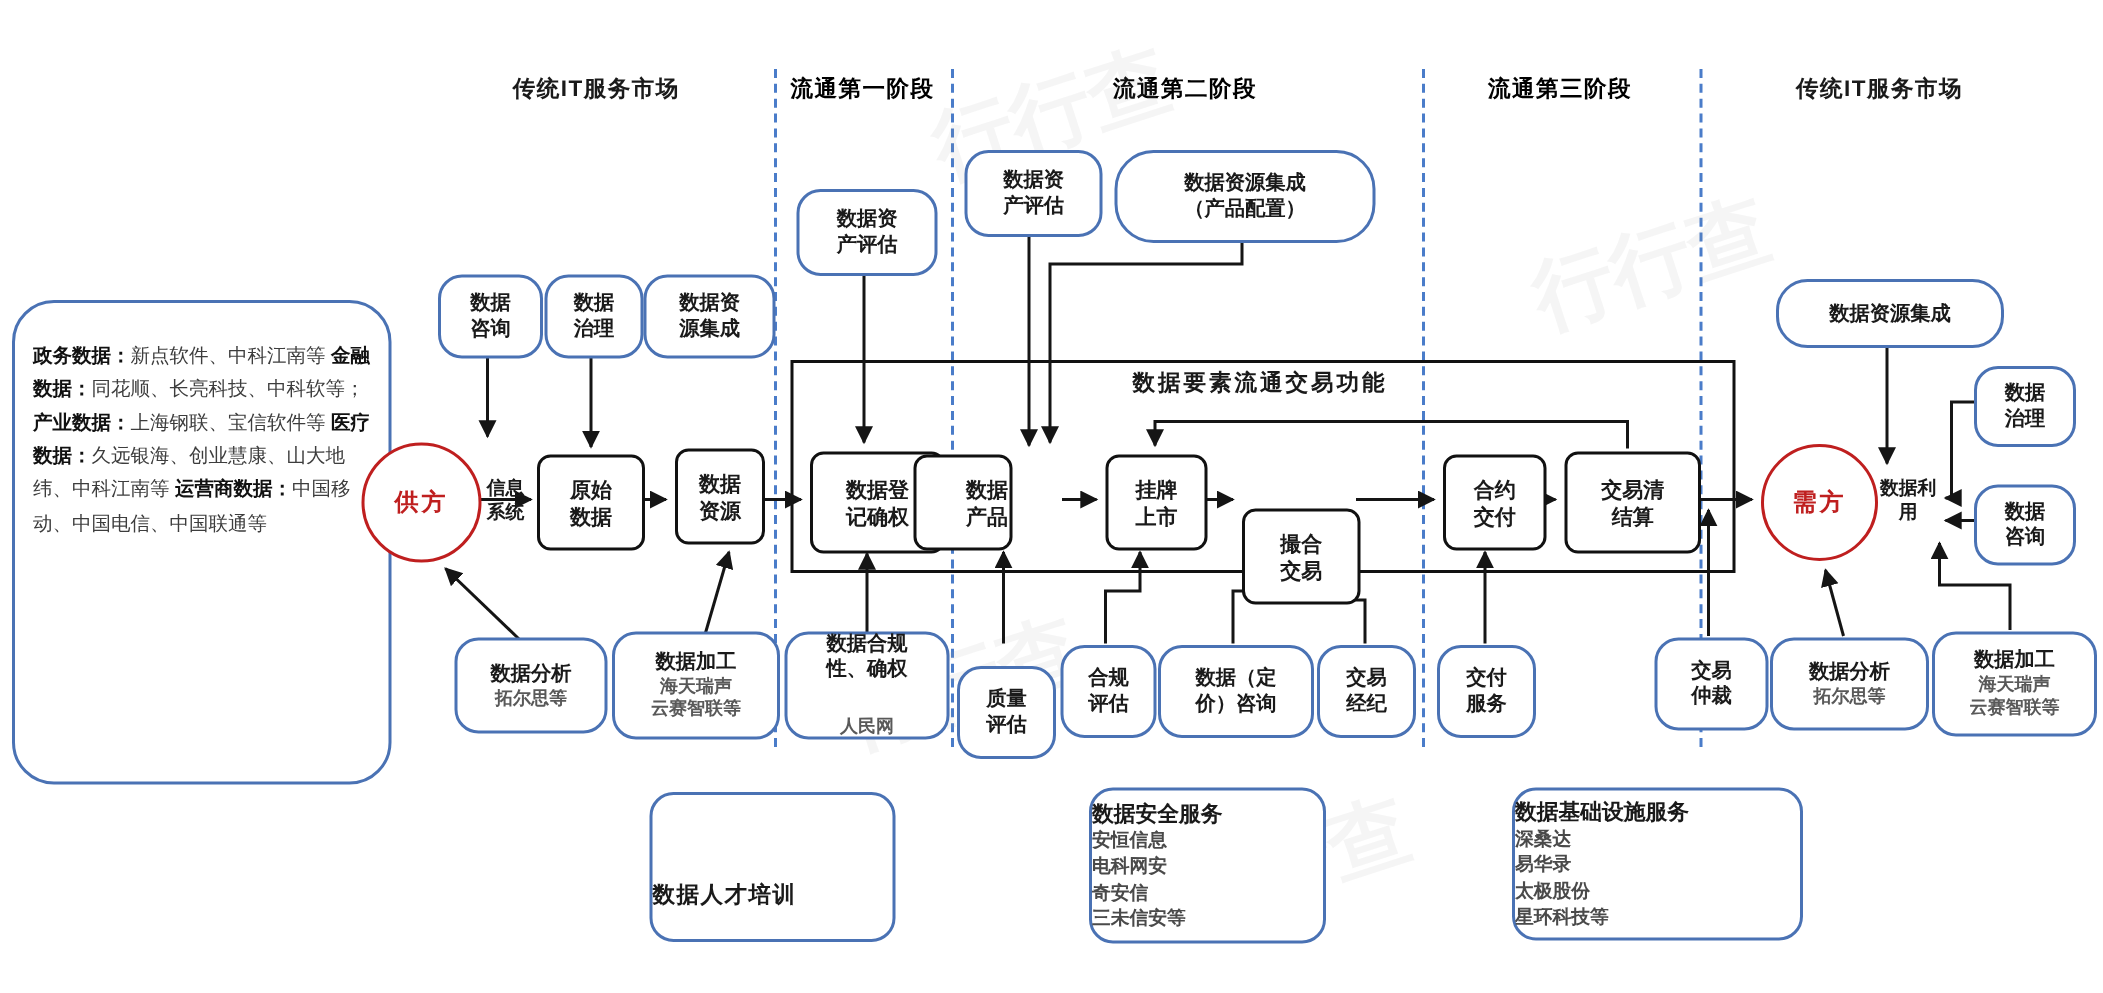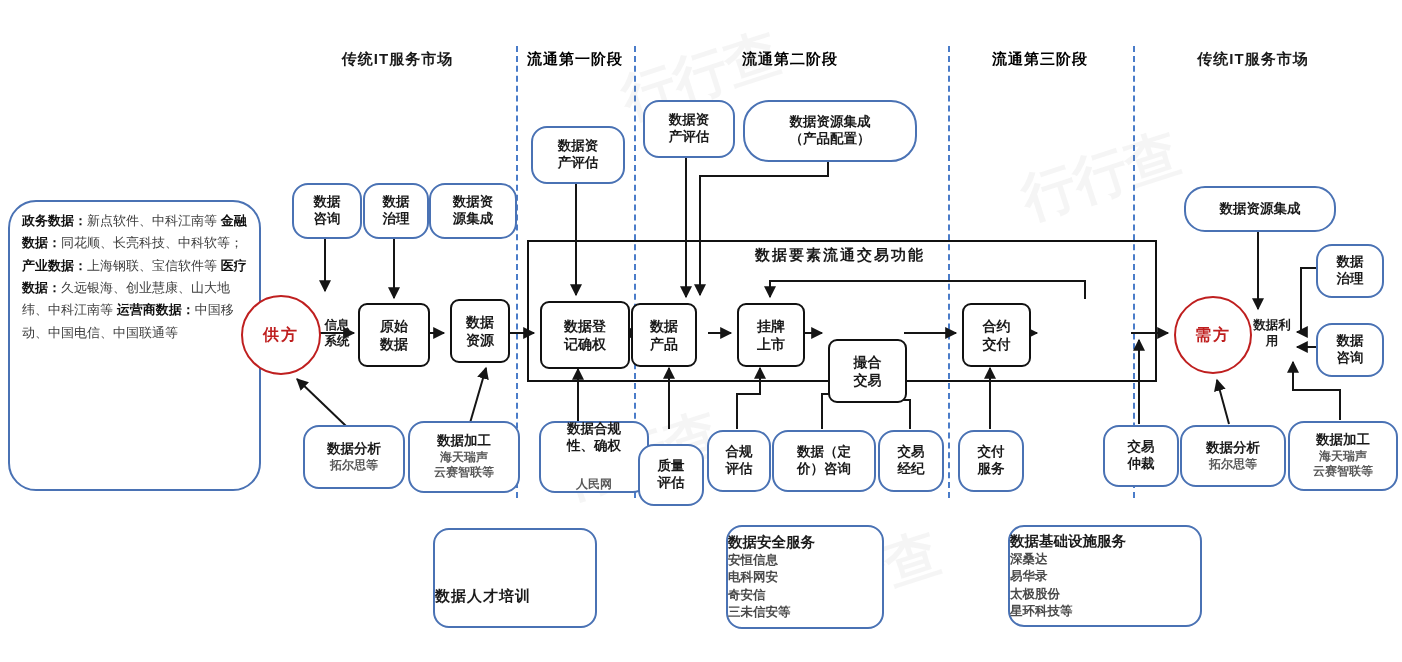--- a/index.html
+++ b/index.html
@@ -35,21 +35,21 @@
   }
   
   .linelabel{position:absolute;font-weight:bold;font-size:12.5px;line-height:1.3;text-align:center;z-index:6;}
   
   #frame{position:absolute;left:527px;top:240px;width:626px;height:138px;border:2.5px solid #111;z-index:2;}
   #frame-title{position:absolute;left:527px;top:246px;width:626px;text-align:center;font-weight:bold;font-size:15px;letter-spacing:2px;z-index:3;}
   
   #left-panel{
     position:absolute;left:8px;top:200px;width:225px;height:271px;
     border:2.5px solid #4a72b4;border-radius:28px;background:#fff;
-    padding:8px 12px;font-size:13px;line-height:1.72;z-index:5;
+    padding:24px 12px;font-size:13px;line-height:1.72;z-index:5;
   }
   #left-panel b{color:#111;}
   #left-panel span{color:#3d3d3d;}
   
   .panel{
     position:absolute;background:#fff;border:2px solid #4a72b4;border-radius:16px;
     display:flex;flex-direction:column;align-items:flex-start;justify-content:center;
     text-align:center;z-index:5;
   }
   .panel .ptitle{font-weight:bold;font-size:14.5px;}
@@ -146,31 +146,34 @@
 
   <div class="flowbox" style="left:358px;top:303px;width:68px;height:60px;">
       <span class="wrapspan w30">原始数据</span>
     </div>
   <div class="flowbox" style="left:450px;top:299px;width:56px;height:60px;">
       <span class="wrapspan w30">数据资源</span>
     </div>
   <div class="flowbox" style="left:540px;top:301px;width:86px;height:64px;">
       <span class="wrapspan w46">数据登记确权</span>
     </div>
-  <div class="flowbox" style="left:631px;top:303px;width:62px;height:60px;">
+  <div class="flowbox" style="left:609px;top:303px;width:62px;height:60px;justify-content:flex-end;">
       <span class="wrapspan w30">数据产品</span>
     </div>
   <div class="flowbox" style="left:737px;top:303px;width:64px;height:60px;">
       <span class="wrapspan w30">挂牌上市</span>
     </div>
   <div class="flowbox" style="left:828px;top:303px;width:75px;height:60px;margin-top:36px;">
       <span class="wrapspan w30">撮合交易</span>
     </div>
   <div class="flowbox" style="left:962px;top:303px;width:65px;height:60px;">
       <span class="wrapspan w30">合约交付</span>
+    </div>
+  <div class="flowbox" style="left:1043px;top:301px;width:87px;height:64px;">
+      <span class="wrapspan w46">交易清结算</span>
     </div>
 
   <div class="bluebox" style="left:531px;top:100px;width:90px;height:54px;margin-top:26px;">
       <span class="wrapspan w44">数据资产评估</span>
     </div>
   <div class="bluebox" style="left:643px;top:100px;width:88px;height:54px;">
       <span class="wrapspan w44">数据资产评估</span>
     </div>
   <div class="bluebox" style="left:743px;top:100px;width:170px;height:58px;border-radius:26px;">
       <span class="wrapspan w92">数据资源集成（产品配置）</span>
@@ -207,21 +210,21 @@
 
   <div class="bluebox" style="left:303px;top:425px;width:98px;height:60px;">
     <span>数据分析</span>
     <span class="sub">拓尔思等</span>
   </div>
   <div class="bluebox" style="left:408px;top:421px;width:108px;height:68px;">
     <span>数据加工</span>
     <span class="sub">海天瑞声</span>
     <span class="sub">云赛智联等</span>
   </div>
-  <div class="bluebox" style="left:539px;top:421px;width:106px;height:68px;gap:22px;">
+  <div class="bluebox" style="left:523px;top:421px;width:106px;height:68px;gap:22px;">
     <span class="wrapspan w58">数据合规性、确权</span>
     <span class="sub">人民网</span>
   </div>
   <div class="bluebox" style="left:638px;top:444px;width:62px;height:58px;">
       <span class="wrapspan w30">质量评估</span>
     </div>
   <div class="bluebox" style="left:707px;top:430px;width:60px;height:58px;">
       <span class="wrapspan w30">合规评估</span>
     </div>
   <div class="bluebox" style="left:772px;top:430px;width:100px;height:58px;">

